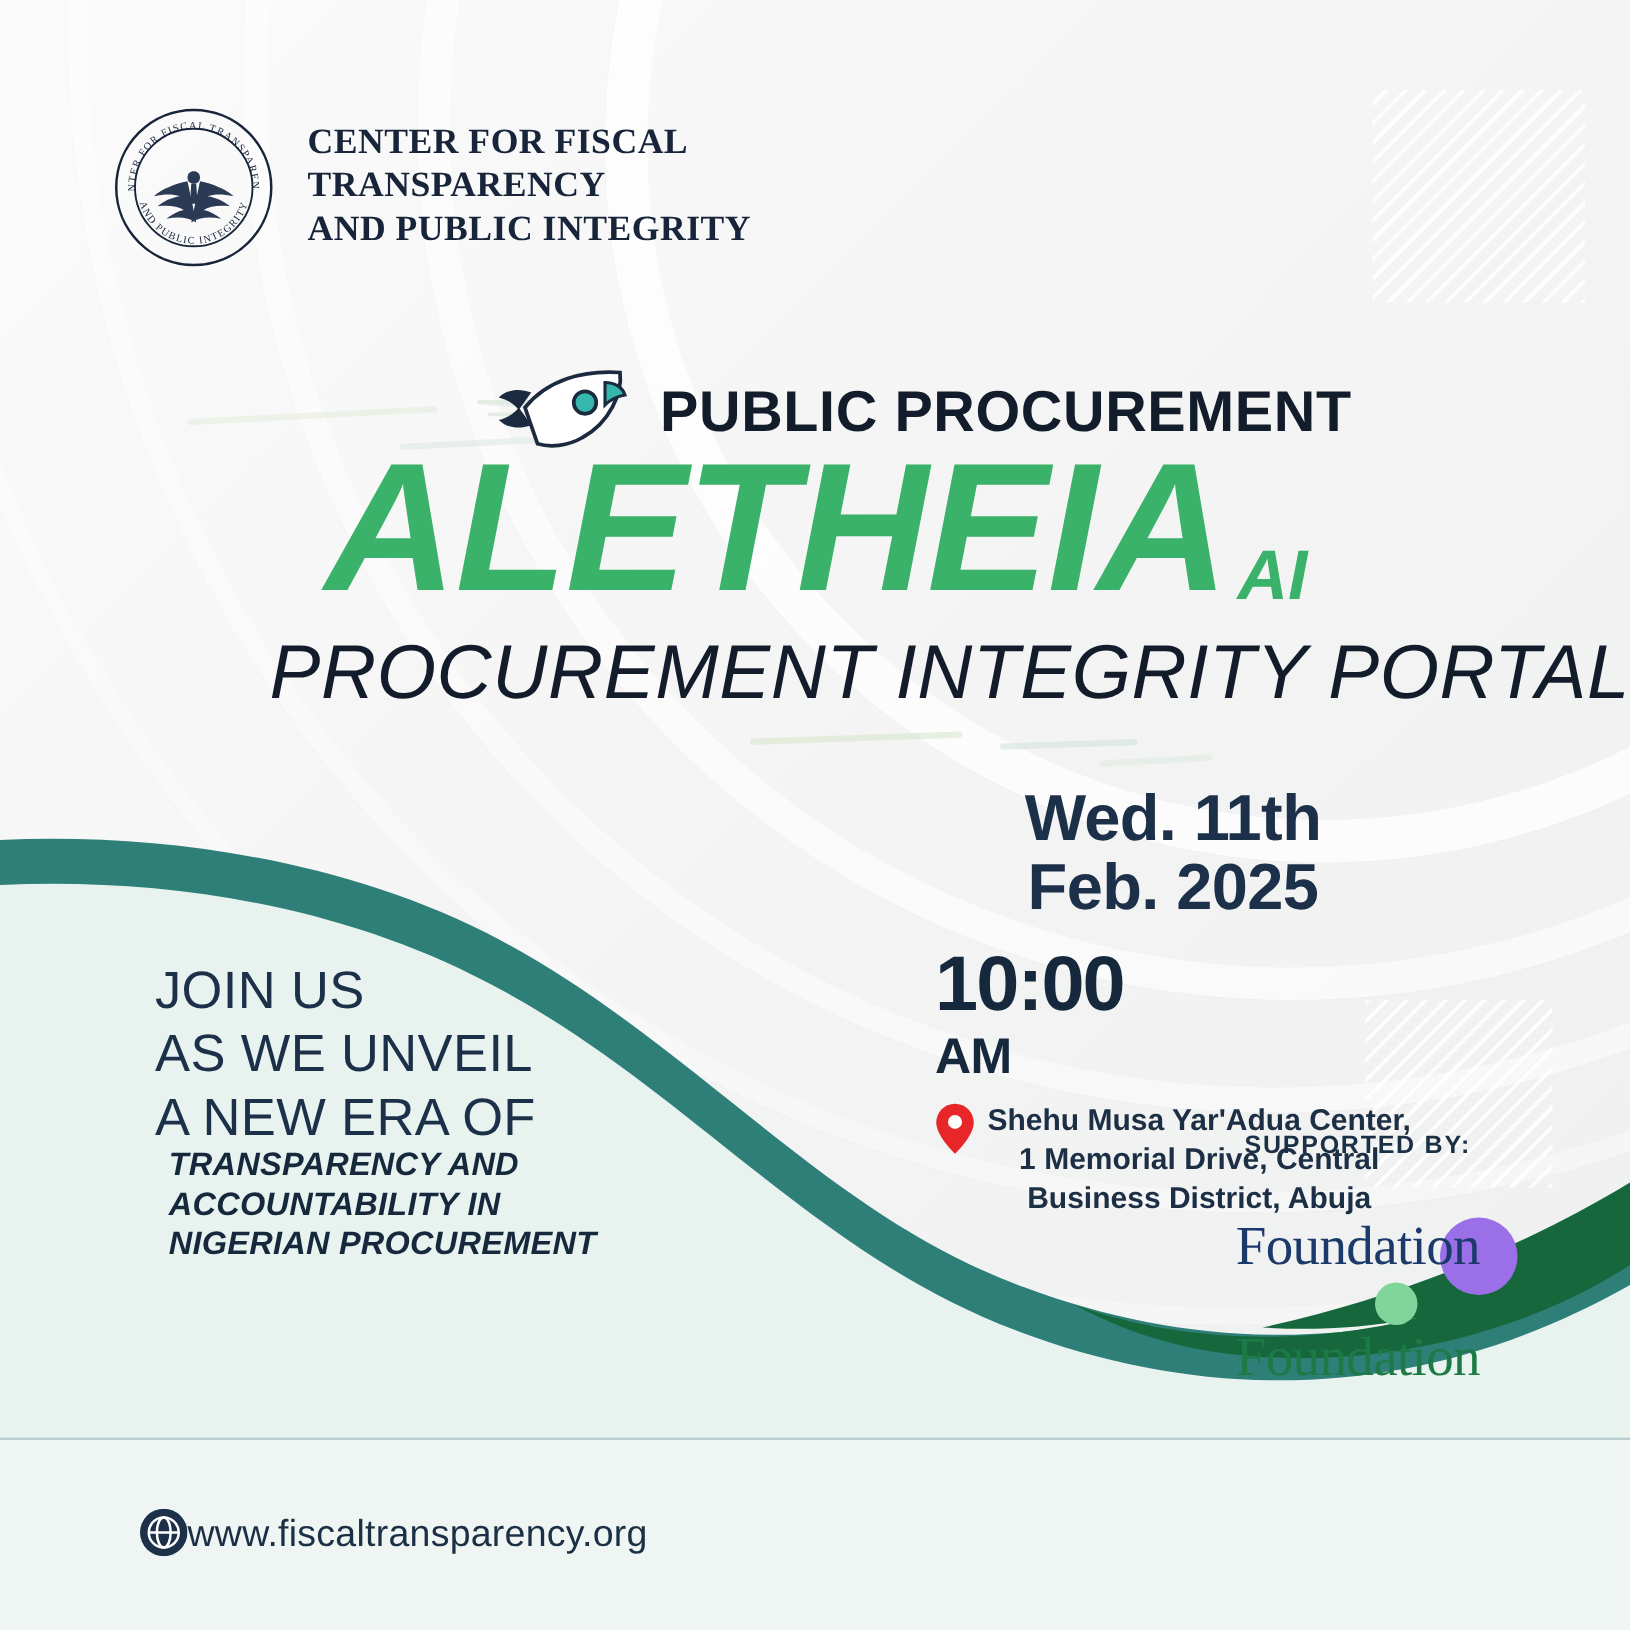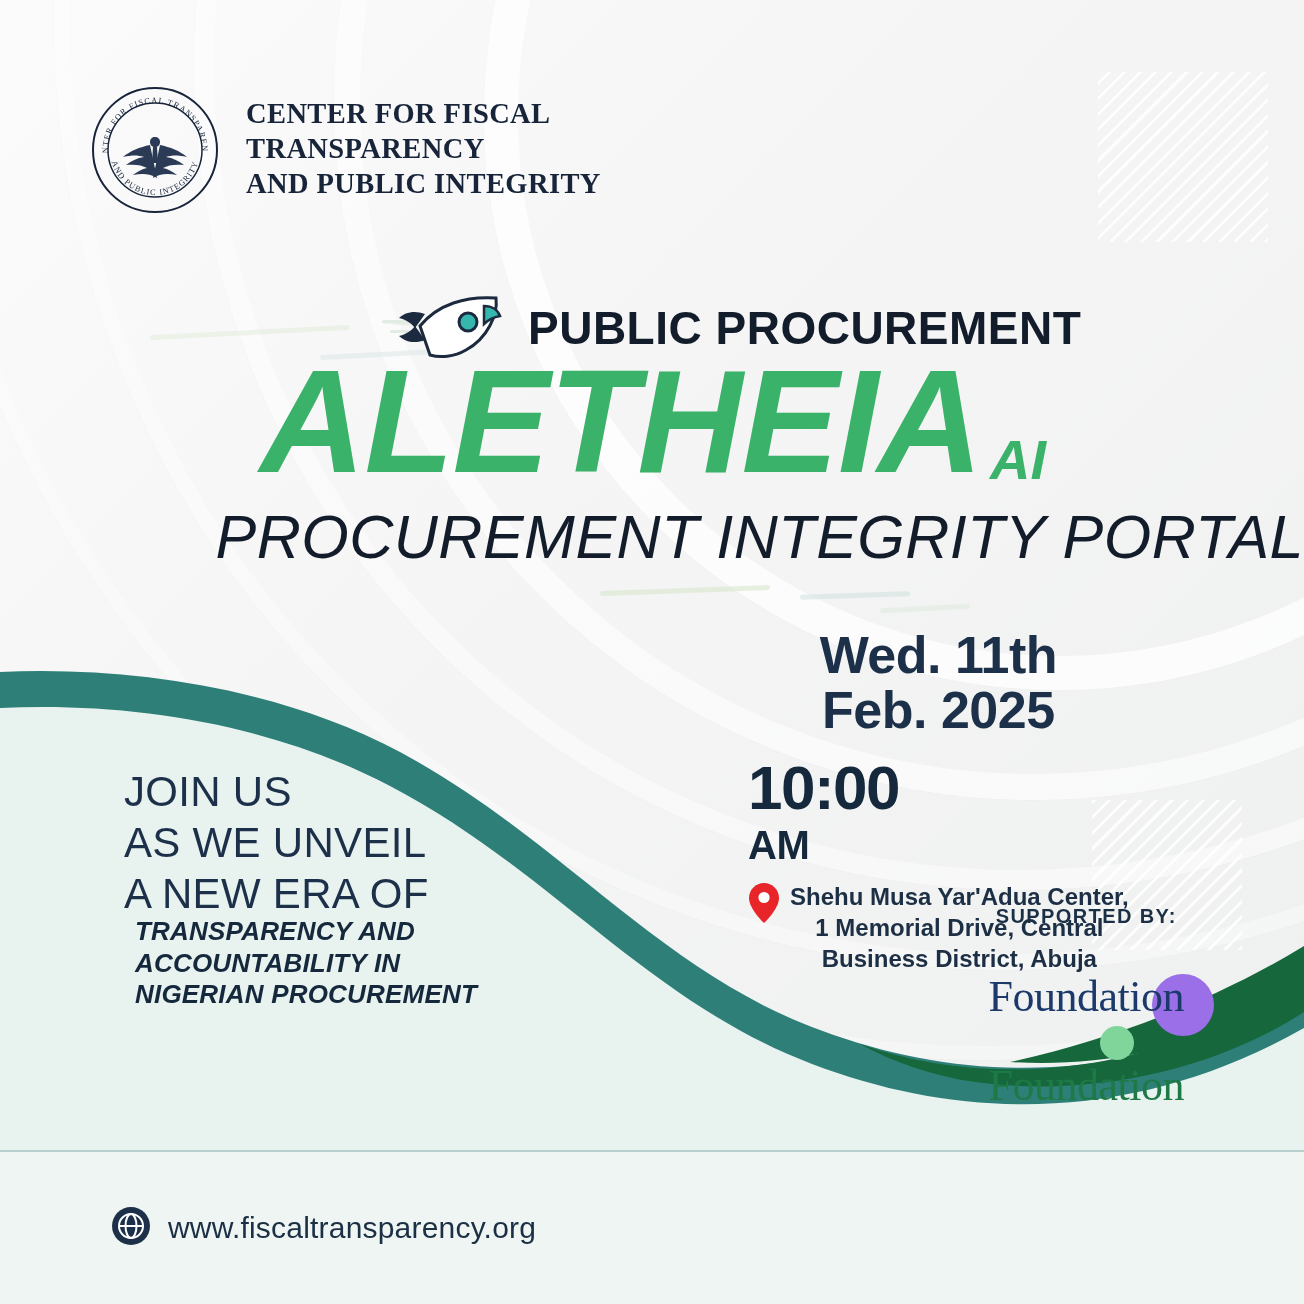--- a/index.html
+++ b/index.html
@@ -138,21 +138,21 @@
   
   .footer-rule {
     position: absolute; left: 0; right: 0; bottom: 152px; height: 2px;
     background: #b8cfcd;
   }
   .footer {
     position: absolute; left: 0; right: 0; bottom: 0; height: 152px;
     background: #eef5f2;
     display: flex; align-items: center;
   }
-  .site { display: flex; align-items: center; gap: 18px; margin-left: 112px; }
+  .site { display: flex; align-items: center; margin-left: 112px; }
   .site-text { font-size: 30px; color: #1b2f45; letter-spacing: .2px; }
   .supported {
     position: absolute; right: 120px; bottom: 150px;
     text-align: center;
   }
   .supported-label {
     font-size: 20px; font-weight: 700; letter-spacing: 1.4px; color: #1b2f45;
     margin-bottom: 2px;
   }
   .mac {

